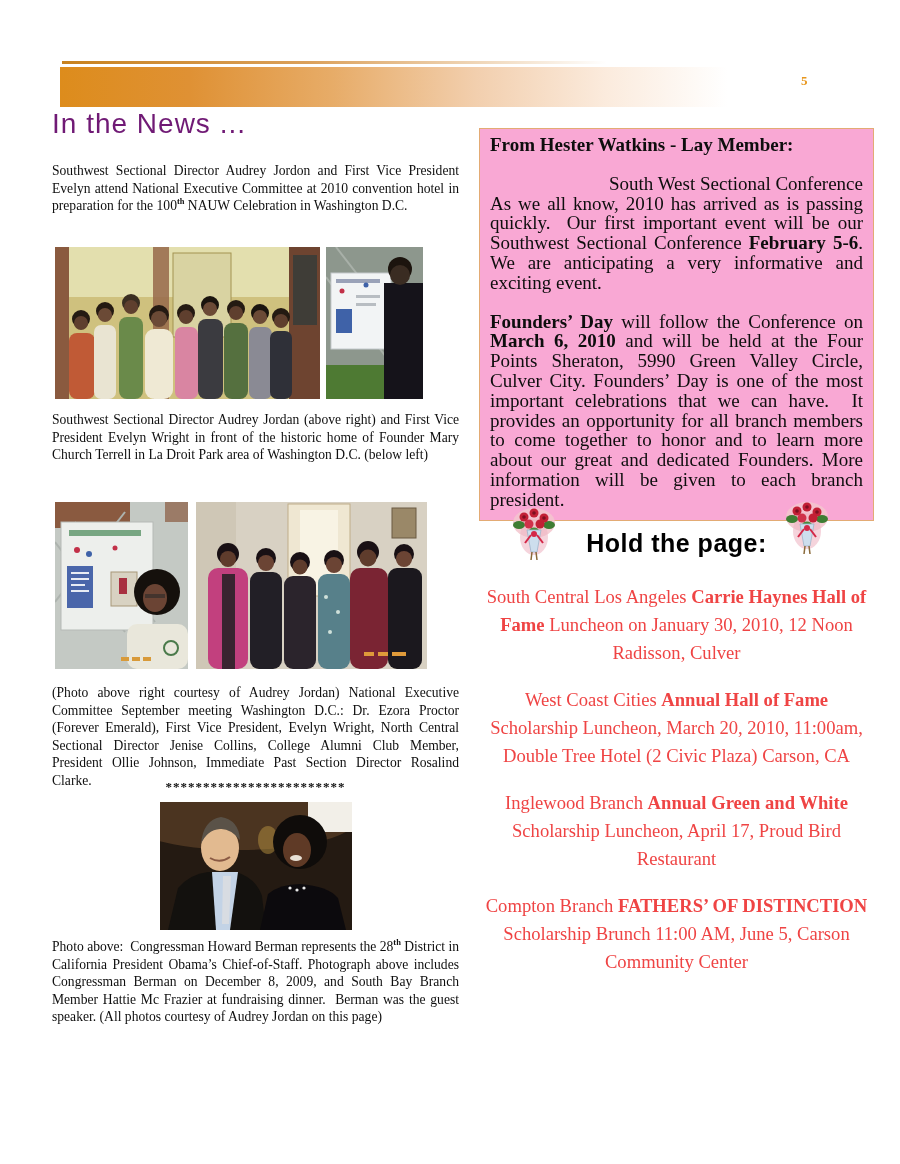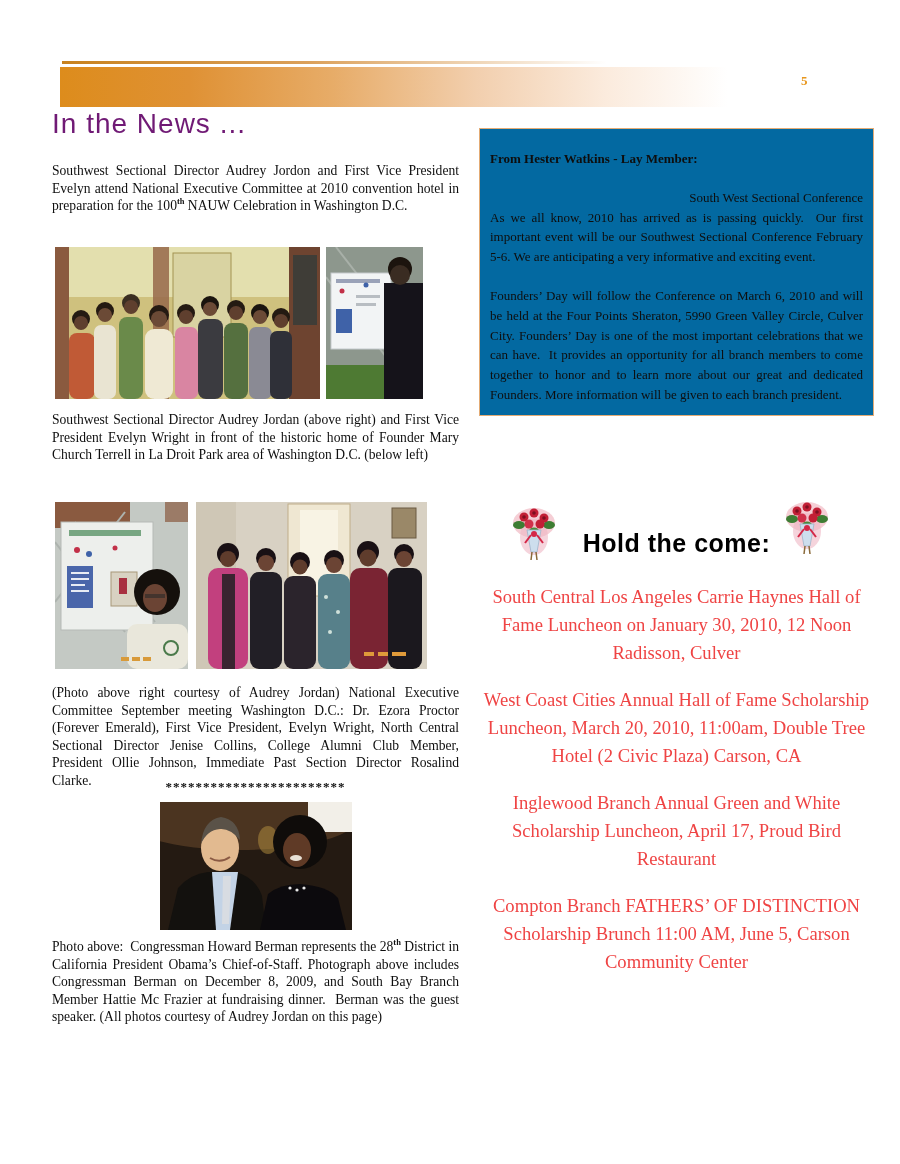--- a/index.html
+++ b/index.html
@@ -15,36 +15,36 @@
         font-weight:400;font-size:28px;letter-spacing:1px;color:#701a75;}
   
   .lblock{position:absolute;left:52px;width:407px;margin:0;}
   p.body{font-size:13.6px;line-height:17.5px;text-align:justify;margin:0;}
   sup{font-size:0.62em;vertical-align:super;line-height:0;margin-top:7px;}
   .photo-row{position:absolute;left:55px;display:flex;align-items:flex-start;}
   .sep{position:absolute;left:52px;width:407px;text-align:center;font-size:13px;font-weight:bold;letter-spacing:1px;margin:0;}
   .photoE-wrap{position:absolute;left:52px;top:802px;width:407px;display:flex;justify-content:center;}
   
   .announce-box{position:absolute;left:479px;top:128px;width:395px;box-sizing:border-box;
-        padding:20px 10px 10px;background:#0369a1;border:1px solid #e3ab74;
-        font-size:13px;line-height:19.8px;}
+        padding:6px 10px 10px;background:#f9a8d4;border:1px solid #e3ab74;
+        font-size:19px;line-height:19.8px;}
   .box-header{margin:0;font-weight:bold;}
   .box-subhead{margin:19px 0 0;text-align:right;font-weight:normal;}
   .box-para{margin:0;text-align:justify;}
   .box-para.gap{margin-top:19px;}
   .htd{position:absolute;left:479px;top:503px;width:395px;height:66px;}
   .htd-text{position:absolute;left:0;right:0;top:26px;margin:0;text-align:center;
         font-family:"Liberation Sans",sans-serif;font-weight:bold;font-size:25px;letter-spacing:0.5px;color:#000;}
   .rose{position:absolute;}
   .rose-left{left:32px;top:2px;}
   .rose-right{right:44px;top:-4px;}
   .events{position:absolute;left:479px;top:583px;width:395px;text-align:center;
         font-size:18.6px;line-height:28px;color:#ef4444;}
   .event{margin:0 0 19px;}
-  b{font-weight:normal;}
+  b{font-weight:bold;}
 </style>
 </head>
 <body>
 
 <div class="page">
 
   <div class="top-thin"></div>
   <div class="top-bar"></div>
   <div class="page-num">5</div>
 
@@ -226,21 +226,21 @@
       <circle cx="13" cy="12" r="1.8" fill="#7d0f20"></circle>
         <circle cx="23" cy="8" r="1.8" fill="#7d0f20"></circle>
         <circle cx="33" cy="13" r="1.8" fill="#7d0f20"></circle>
       <path d="M16,25 L30,25 L26,47 L20,47 Z" fill="#cddeed" stroke="#9db4ca" stroke-width="0.8"></path>
       <circle cx="23" cy="29" r="3" fill="#d42848"></circle>
       <path d="M20,30 L14,38" stroke="#d42848" stroke-width="2"></path>
         <path d="M26,30 L32,38" stroke="#d42848" stroke-width="2"></path>
       <line x1="21" y1="47" x2="20" y2="55" stroke="#8a6a3a" stroke-width="1.5"></line>
         <line x1="25" y1="47" x2="26" y2="55" stroke="#8a6a3a" stroke-width="1.5"></line>
     </svg>
-    <p class="htd-text">Hold the come:</p>
+    <p class="htd-text">Hold the page:</p>
     <svg class="rose rose-right" width="46" height="58" viewBox="0 0 46 58">
       <ellipse cx="23" cy="18" rx="21" ry="15" fill="#f3c6ce" opacity="0.85"></ellipse>
       <ellipse cx="23" cy="32" rx="14" ry="18" fill="#eeb8c4" opacity="0.6"></ellipse>
       <ellipse cx="8" cy="20" rx="6" ry="4" fill="#3e7d33"></ellipse>
         <ellipse cx="38" cy="20" rx="6" ry="4" fill="#3e7d33"></ellipse>
         <ellipse cx="23" cy="26" rx="5" ry="3.5" fill="#4a8a3a"></ellipse>
       <circle cx="13" cy="12" r="4.5" fill="#c21f35"></circle>
         <circle cx="23" cy="8" r="4.5" fill="#c21f35"></circle>
         <circle cx="33" cy="13" r="4.5" fill="#c21f35"></circle>
       <circle cx="18" cy="19" r="4.5" fill="#d0314a"></circle>

